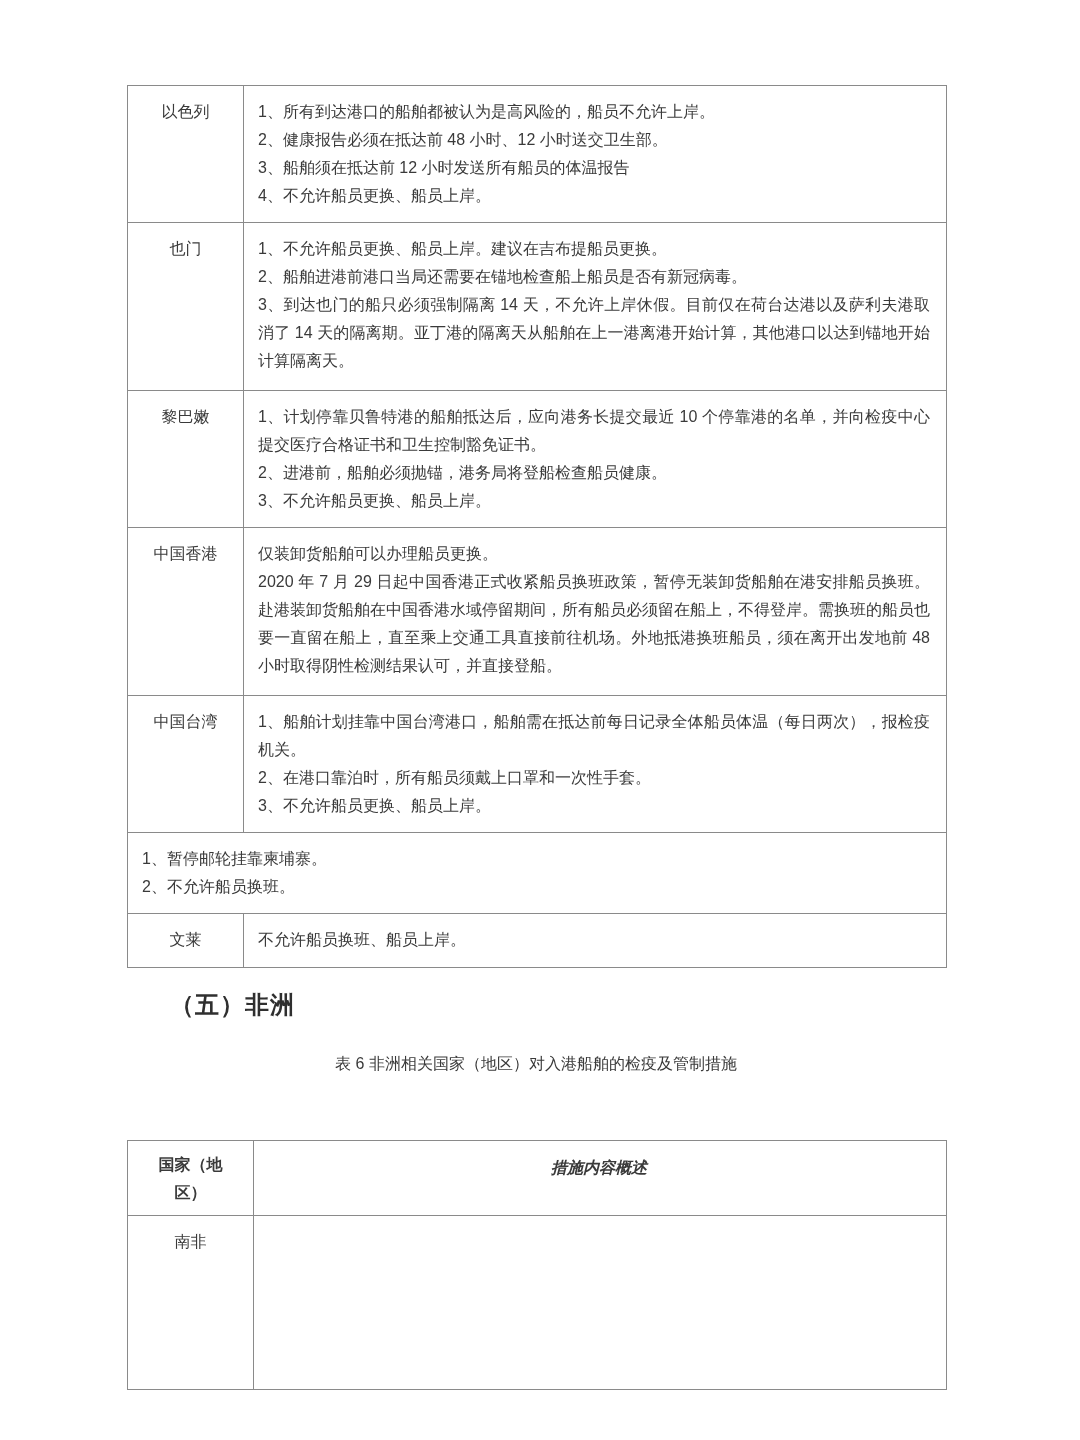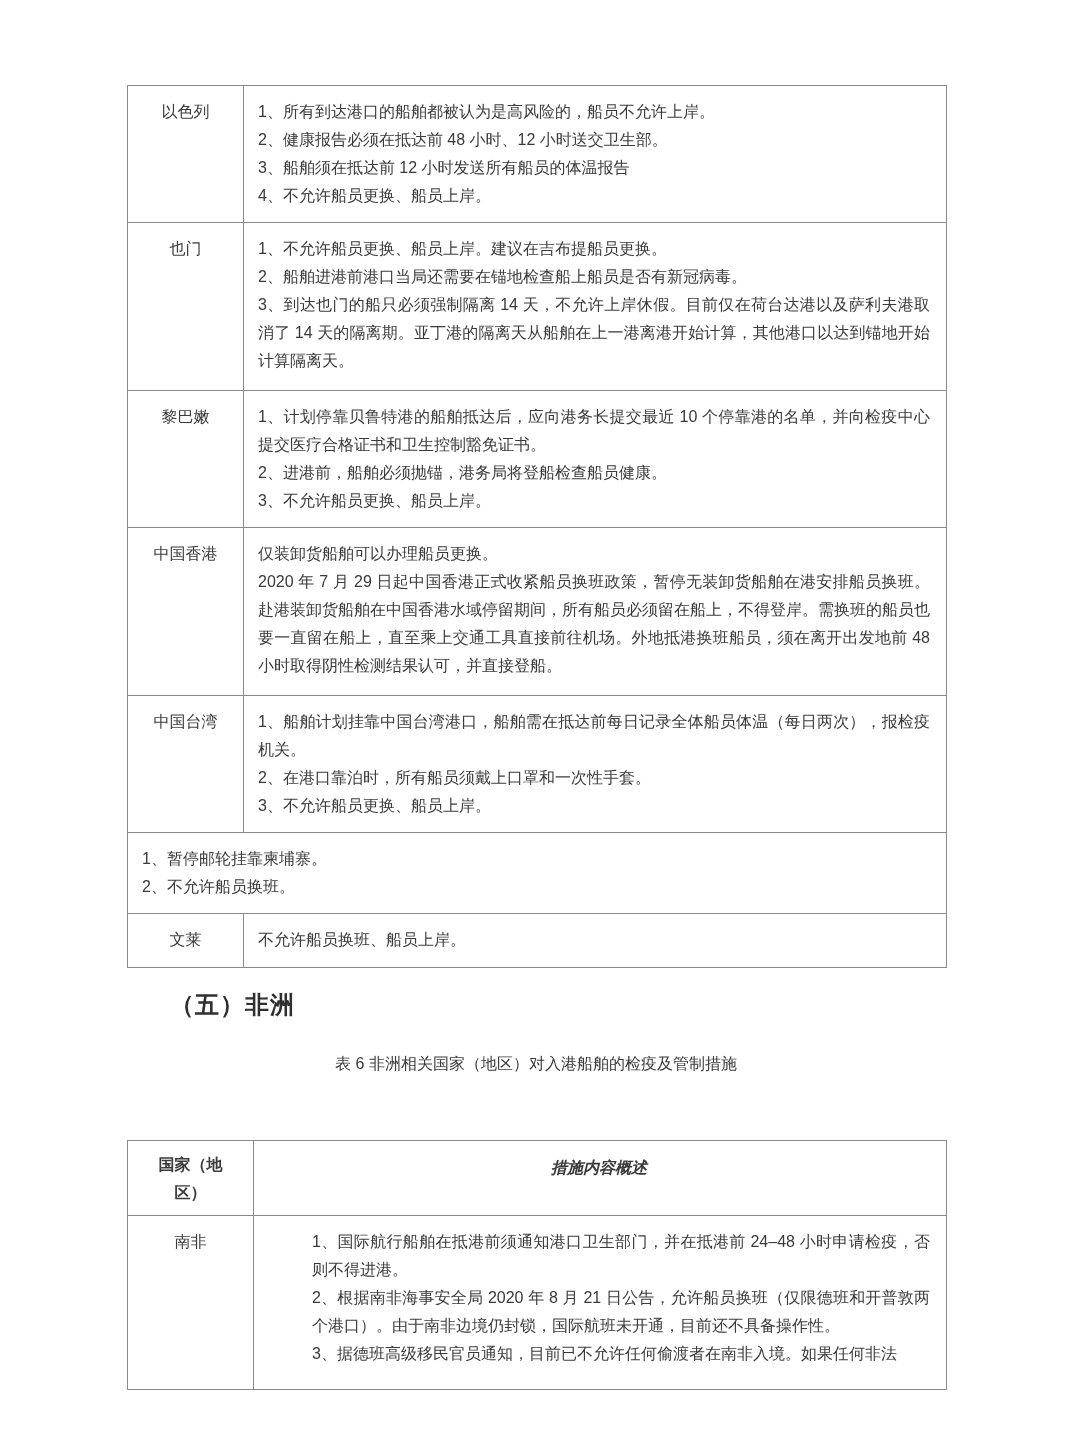--- a/index.html
+++ b/index.html
@@ -118,19 +118,16 @@
   <div class="table-caption">表 6 非洲相关国家（地区）对入港船舶的检疫及管制措施</div>
 
   <div class="tbl tbl2">
     <div class="trow hdr" style="min-height:73px;">
       <div class="cell country">国家（地
 区）</div>
       <div class="cell measures">措施内容概述</div>
     </div>
     <div class="trow" style="min-height:173px;gap:44px;">
       <div class="cell country">南非</div>
-      <div class="cell measures">1、国际航行船舶在抵港前须通知港口卫生部门，并在抵港前 24–48 小时申请检疫，否则不得进港。
-2、根据南非海事安全局 2020 年 8 月 21 日公告，允许船员换班（仅限德班和开普敦两个港口）。由于南非边境仍封锁，国际航班未开通，目前还不具备操作性。
-3、据德班高级移民官员通知，目前已不允许任何偷渡者在南非入境。如果任何非法</div>
     </div>
   </div>
 
 </div>
 
 </body></html>

